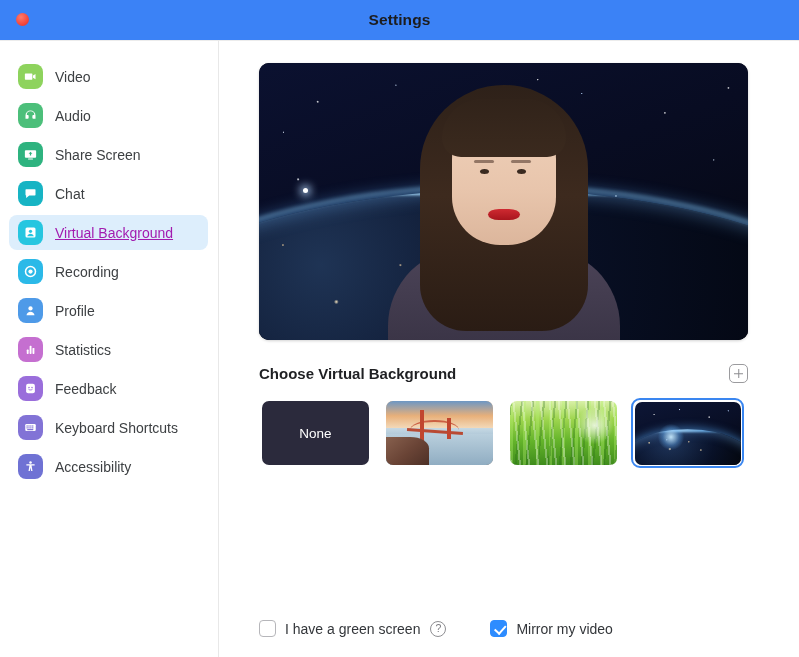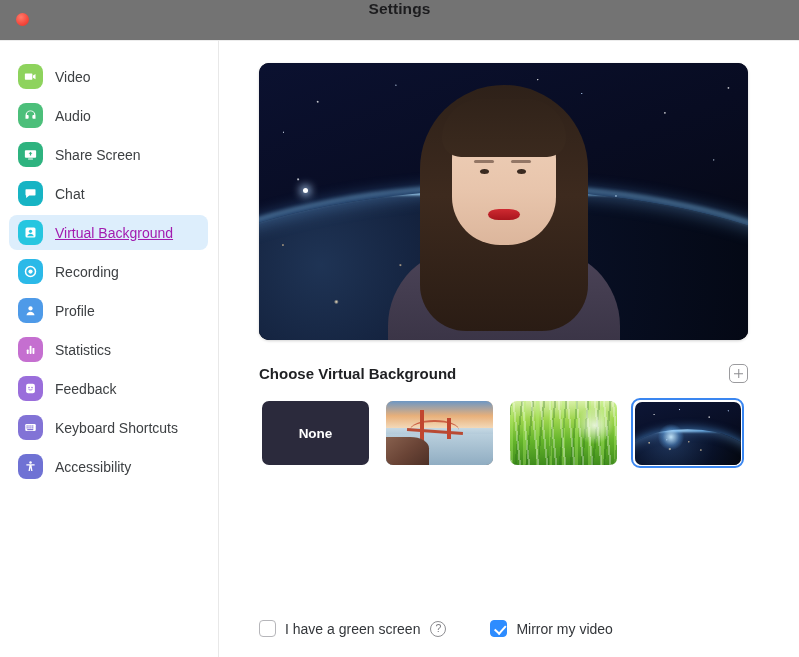--- a/index.html
+++ b/index.html
@@ -7,22 +7,23 @@
     width:799px; height:657px;
     background:#ffffff;
     font-family:"Liberation Sans", sans-serif;
     overflow:hidden;
   }
 
   
   .titlebar {
     position:relative;
     height:40px;
-    background:#737373;
+    background:#3b82f6;
     display:flex;
+    align-items:center;
     justify-content:center;
   }
   .traffic-close {
     position:absolute;
     left:16px; top:13px;
     width:13px; height:13px;
     border-radius:50%;
     background:radial-gradient(circle at 38% 32%, #ff7b6b 0%, #f5493d 58%, #de3224 100%);
   }
   .window-title {
@@ -256,21 +257,20 @@
     margin-top:15px;
     display:flex;
     gap:11px;
     width:497px;
   }
   .thumb-wrap {
     width:113px; height:70px;
     border-radius:9px;
     padding:3px;
     cursor:pointer;
-    font-weight:bold;
   }
   .thumb-wrap.selected {
     border:2.5px solid #3a86f0;
     padding:1.5px;
     background:#ffffff;
   }
   .thumb {
     width:100%; height:100%;
     border-radius:7px;
     overflow:hidden;

